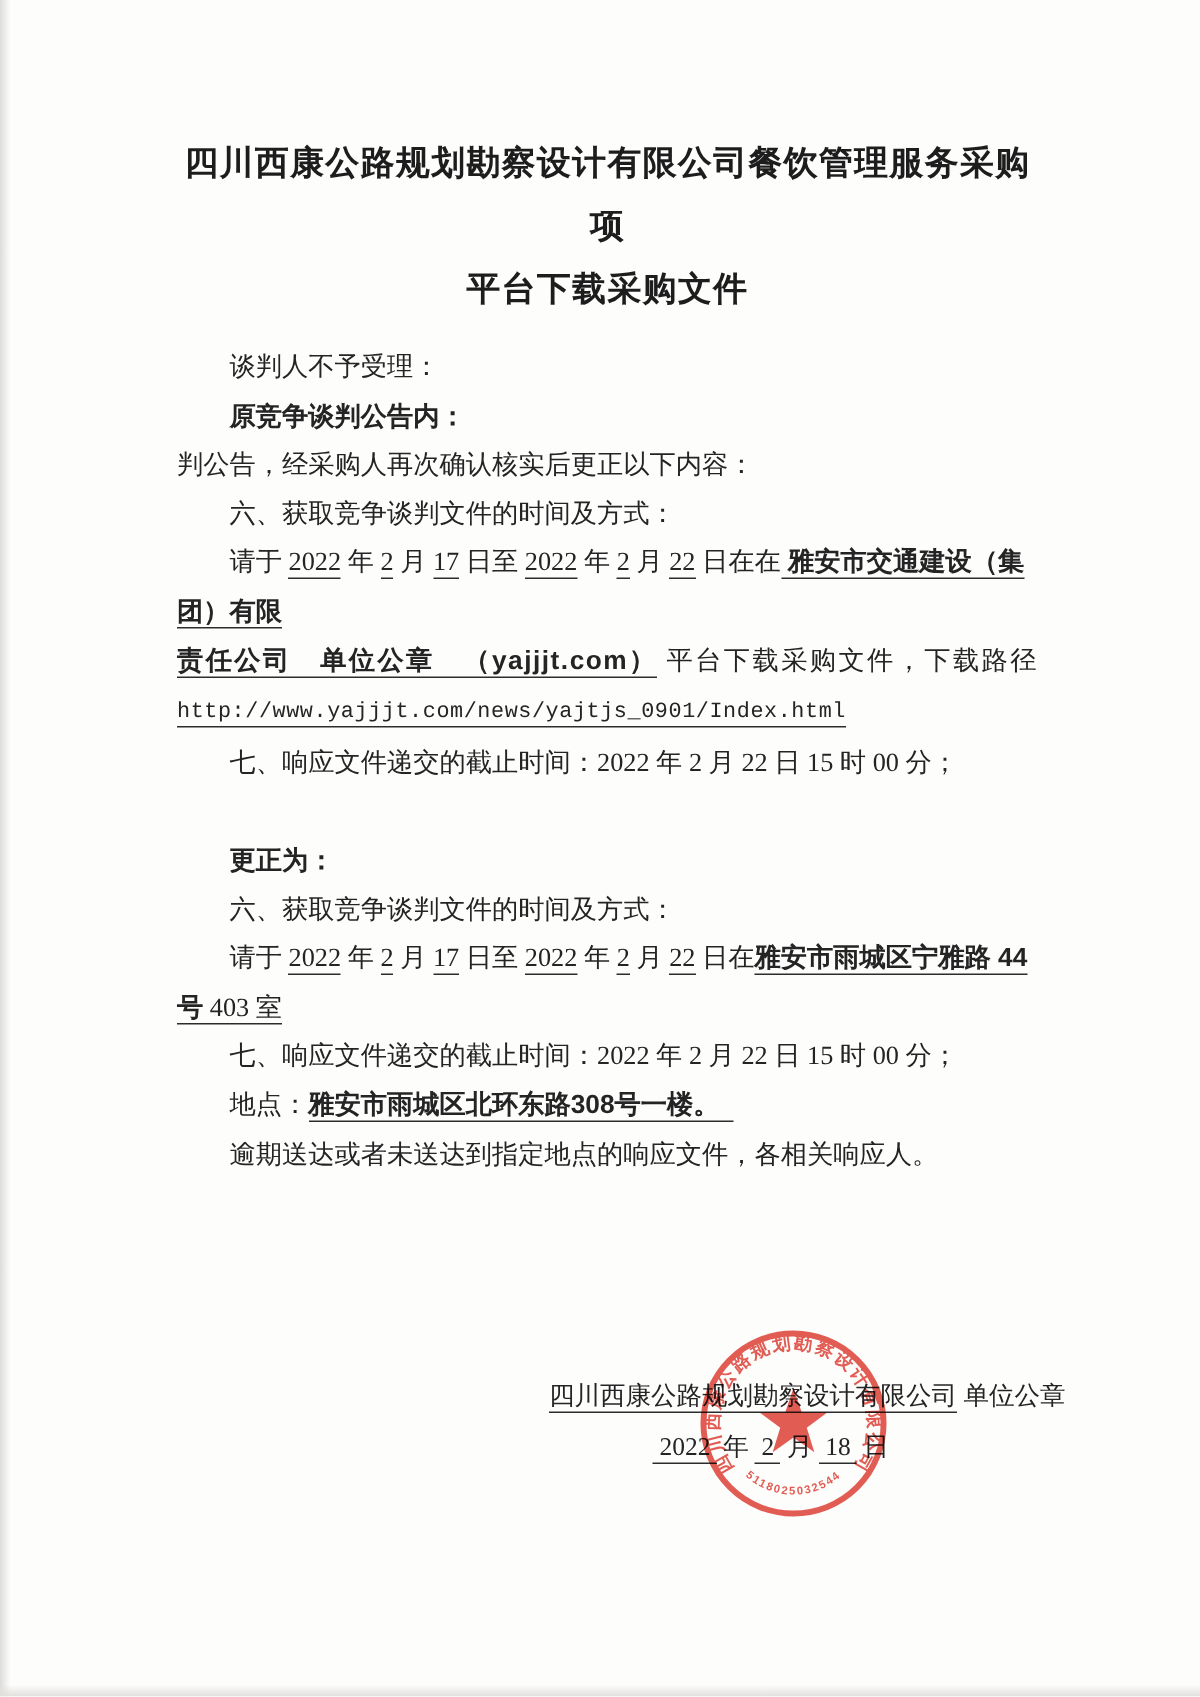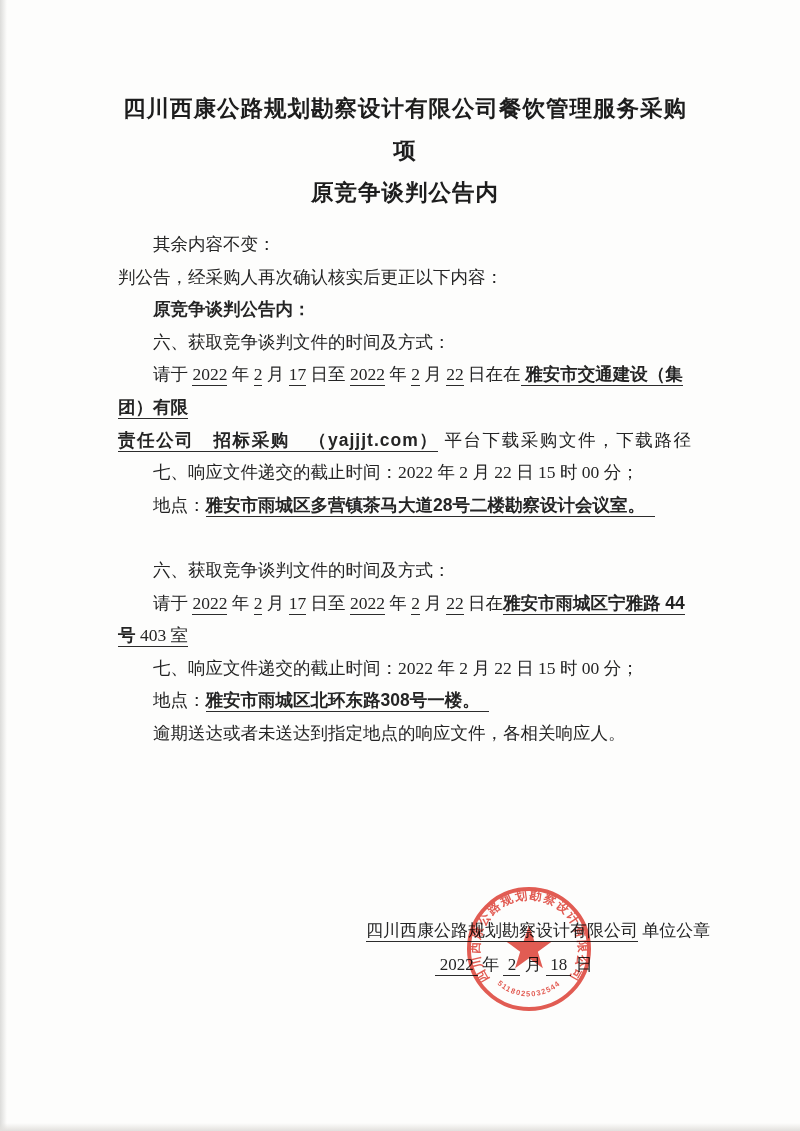--- a/index.html
+++ b/index.html
@@ -39,33 +39,34 @@
   .seal-number-text{font-size:9.5px;letter-spacing:1.6px;font-weight:700;}
 </style>
 </head>
 <body>
 
 <div class="page">
 
   <div class="content">
     <div class="title-wrap">
       <div class="title">四川西康公路规划勘察设计有限公司餐饮管理服务采购项</div>
-      <div class="title">原竞争谈判公告内</div>
+      <div class="title">平台下载采购文件</div>
     </div>
 
     <div>
-        <div class="line indent"><span class="">其余内容不变：</span></div>
+        <div class="line indent"><span class="">谈判人不予受理：</span></div>
+        <div class="line indent bold"><span class="">原竞争谈判公告内：</span></div>
         <div class="line"><span class="">判公告，经采购人再次确认核实后更正以下内容：</span></div>
-        <div class="line indent bold"><span class="">原竞争谈判公告内：</span></div>
         <div class="line indent"><span class="">六、获取竞争谈判文件的时间及方式：</span></div>
         <div class="line indent"><span class="">请于 </span><span class="u">2022</span><span class=""> 年 </span><span class="u">2</span><span class=""> 月 </span><span class="u">17</span><span class=""> 日至 </span><span class="u">2022</span><span class=""> 年 </span><span class="u">2</span><span class=""> 月 </span><span class="u">22</span><span class=""> 日在在</span><span class="u b">&nbsp;雅安市交通建设（集团）有限</span></div>
-        <div class="line justify"><span class="u b">责任公司　招标采购　（yajjjt.com）</span><span class="">&nbsp;平台下载采购文件，下载路径</span></div>
+        <div class="line justify"><span class="u b">责任公司　单位公章　（yajjjt.com）</span><span class="">&nbsp;平台下载采购文件，下载路径</span></div>
+        <div class="line"><span class="u  mono">http://www.yajjjt.com/news/yajtjs_0901/Index.html</span></div>
         <div class="line indent"><span class="">七、响应文件递交的截止时间：2022 年 2 月 22 日 15 时 00 分；</span></div>
-        <div class="line indent"><span class="">地点：</span><span class="u b">雅安市雨城区多营镇茶马大道28号二楼勘察设计会议室。&nbsp;&nbsp;</span></div>
         <div class="line gap"></div>
+        <div class="line indent bold"><span class="">更正为：</span></div>
         <div class="line indent"><span class="">六、获取竞争谈判文件的时间及方式：</span></div>
         <div class="line indent"><span class="">请于 </span><span class="u">2022</span><span class=""> 年 </span><span class="u">2</span><span class=""> 月 </span><span class="u">17</span><span class=""> 日至 </span><span class="u">2022</span><span class=""> 年 </span><span class="u">2</span><span class=""> 月 </span><span class="u">22</span><span class=""> 日在</span><span class="u b">雅安市雨城区宁雅路 44 号</span><span class="u"> 403 室</span></div>
         <div class="line indent"><span class="">七、响应文件递交的截止时间：2022 年 2 月 22 日 15 时 00 分；</span></div>
         <div class="line indent"><span class="">地点：</span><span class="u b">雅安市雨城区北环东路308号一楼。&nbsp;&nbsp;</span></div>
         <div class="line indent"><span class="">逾期送达或者未送达到指定地点的响应文件，各相关响应人。</span></div>
         <div class="line gap half"></div>
       </div>
   </div>
 
   <div class="signature">

